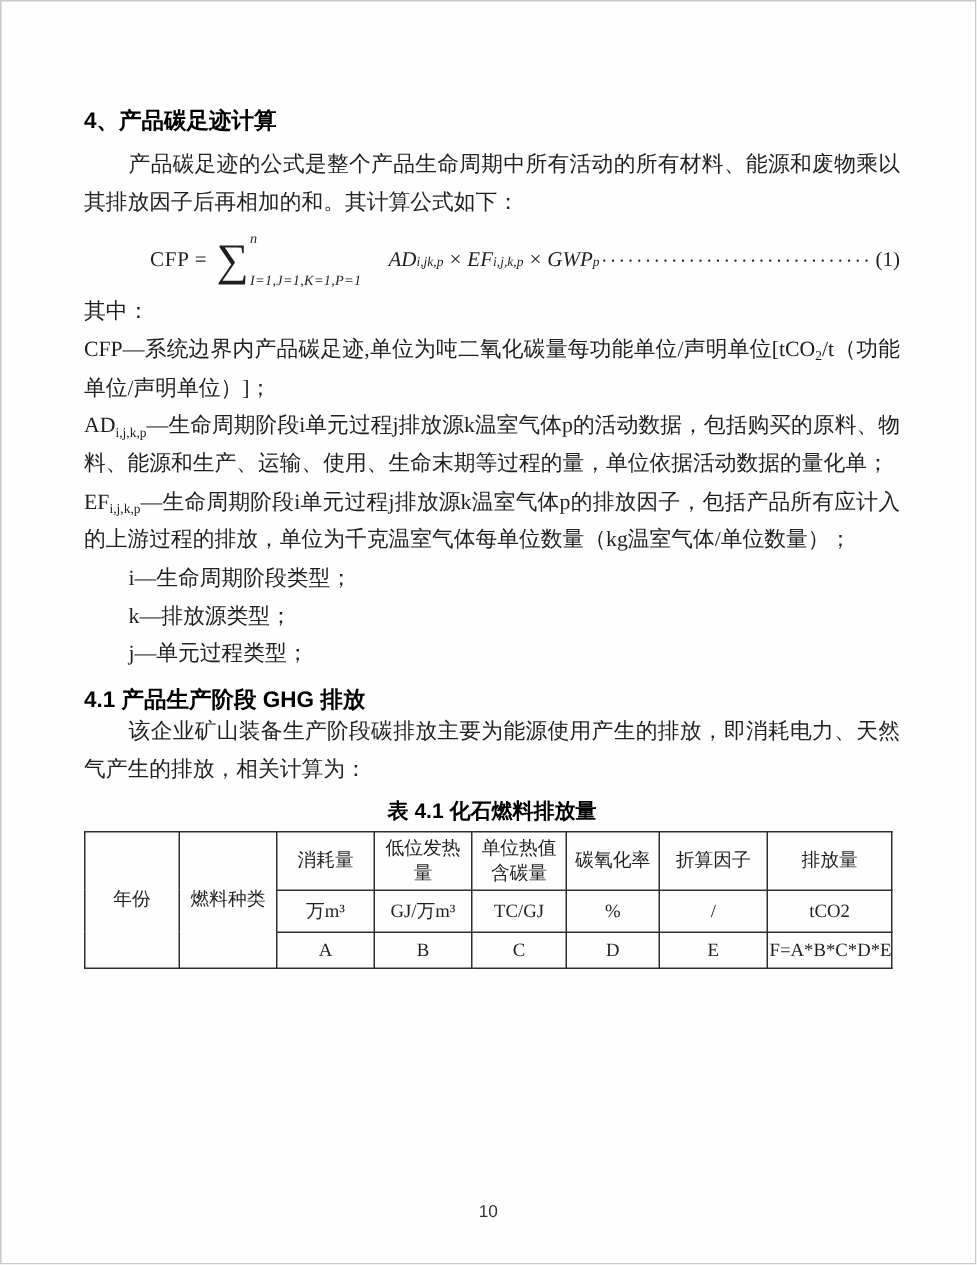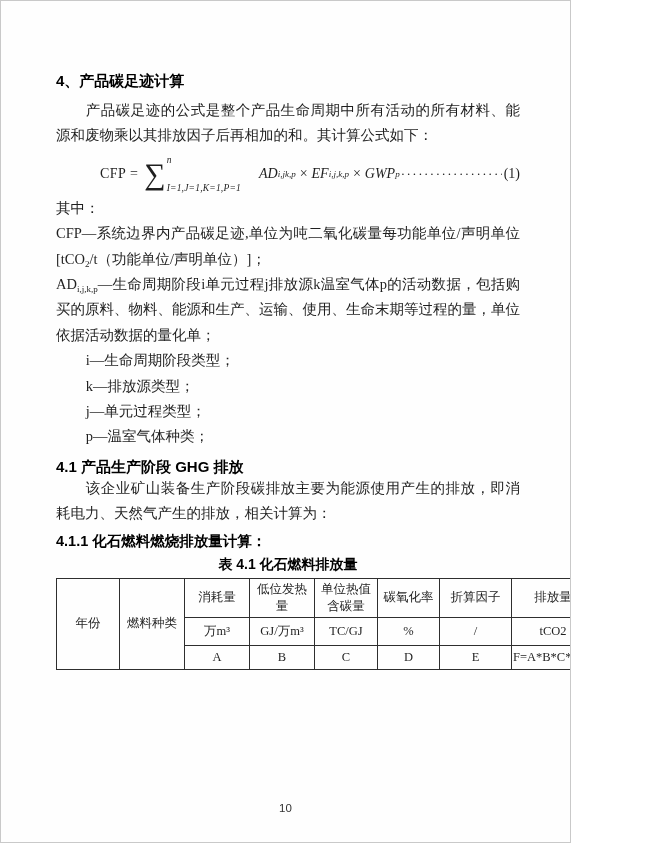--- a/index.html
+++ b/index.html
@@ -1,18 +1,18 @@
 <!DOCTYPE html>
 <html><head>
 <meta charset="utf-8">
 <style>
   html,body { margin:0; padding:0; background:#ffffff; }
   .page {
     position:relative;
-    width:571px; height:843px;
+    width:651px; height:843px;
     box-sizing:border-box;
     background:#fefefe;
     border:1px solid #c9c9c9;
     padding:70px 50px 0 55px;
     font-family:"Liberation Serif","DejaVu Serif",serif;
     font-size:14.5px;
     color:#1f1f1f;
     overflow:hidden;
   }
   h1.h, h2.h, h3.h {
@@ -101,32 +101,31 @@
     <span class="f-leader">····································································</span>
     <span class="f-eqno">(1)</span>
   </div>
 
   <p class="body">其中：</p>
 
   <p class="body"><span>CFP—系统边界内产品碳足迹,单位为吨二氧化碳量每功能单位/声明单位[tCO</span><sub class="ssub">2</sub><span>/t（功能单位/声明单位）]；</span></p>
 
   <p class="body"><span>AD</span><sub class="ssub">i,j,k,p</sub><span>—生命周期阶段i单元过程j排放源k温室气体p的活动数据，包括购买的原料、物料、能源和生产、运输、使用、生命末期等过程的量，单位依据活动数据的量化单；</span></p>
 
+  <p class="body"><span>EF</span><sub class="ssub">i,j,k,p</sub><span>—生命周期阶段i单元过程j排放源k温室气体p的排放因子，包括产品所有应计入的上游过程的排放，单位为千克温室气体每单位数量（kg温室气体/单位数量）；</span></p>
 
 
   <p class="body indent">i—生命周期阶段类型；</p>
   <p class="body indent">k—排放源类型；</p>
   <p class="body indent">j—单元过程类型；</p>
-  <p class="body indent">p—温室气体种类；</p>
 
   <h2 class="h">4.1 产品生产阶段 GHG 排放</h2>
 
   <p class="body indent">该企业矿山装备生产阶段碳排放主要为能源使用产生的排放，即消耗电力、天然气产生的排放，相关计算为：</p>
 
-  <h3 class="h">4.1.1 化石燃料燃烧排放量计算：</h3>
 
 
   <div class="tcaption">表 4.1 化石燃料排放量</div>
 
   <table class="ftable">
     <colgroup>
       <col style="width:63px">
         <col style="width:65px">
         <col style="width:65px">
         <col style="width:65px">

